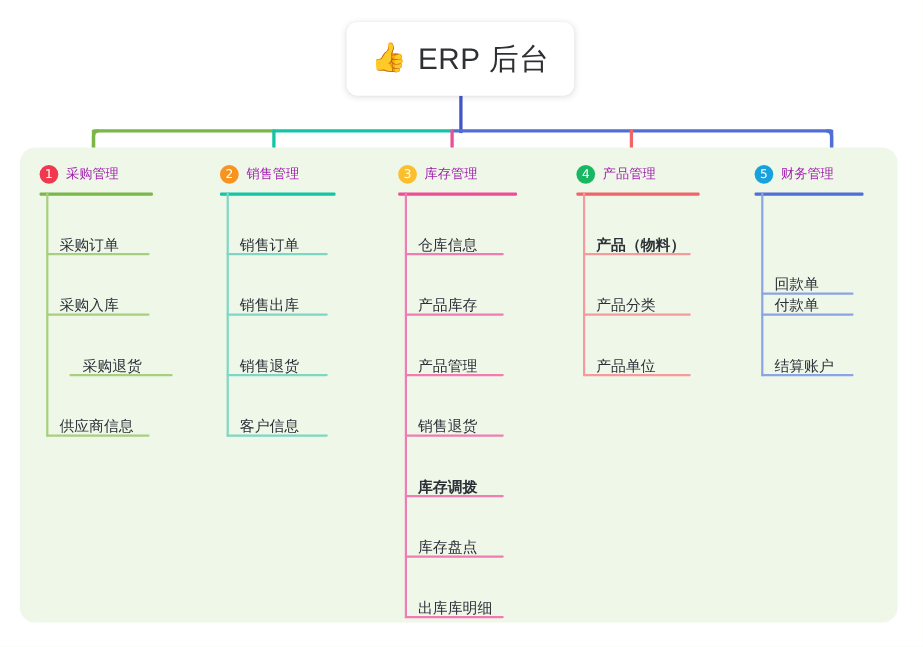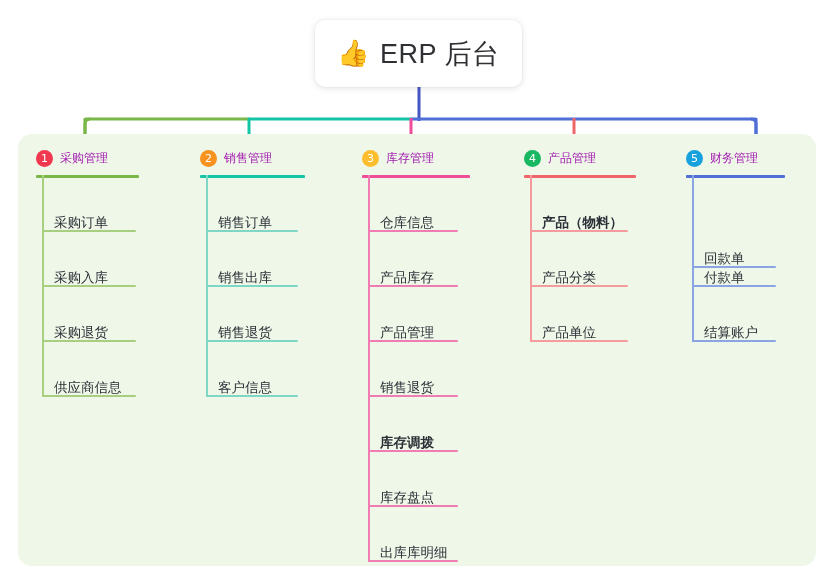--- a/index.html
+++ b/index.html
@@ -134,21 +134,21 @@
         <div class="head-rule" style="width: 103px; background: rgb(122, 182, 72);"></div>
         <div class="spine" style="height: 222px; background: rgb(167, 207, 127);"></div>
         <div class="leaf" style="top: 52px; height: 30px; width: 94px;">
           <span class="leaf-label">采购订单</span>
           <div class="leaf-rule" style="width: 94px; background: rgb(167, 207, 127);"></div>
         </div>
         <div class="leaf" style="top: 107px; height: 30px; width: 94px; padding-left: 29px;">
           <span class="leaf-label">采购入库</span>
           <div class="leaf-rule" style="width: 94px; background: rgb(167, 207, 127);"></div>
         </div>
-        <div class="leaf" style="top: 162px; height: 30px; width: 94px;">
+        <div class="leaf" style="top: 162px; height: 30px; width: 94px; margin-left: 21px;">
           <span class="leaf-label">采购退货</span>
           <div class="leaf-rule" style="width: 94px; background: rgb(167, 207, 127);"></div>
         </div>
         <div class="leaf" style="top: 217px; height: 30px; width: 94px;">
           <span class="leaf-label">供应商信息</span>
           <div class="leaf-rule" style="width: 94px; background: rgb(167, 207, 127);"></div>
         </div>
       </div>
       <div class="column" style="left: 200px; top: 150px;">
         <div class="col-head">

